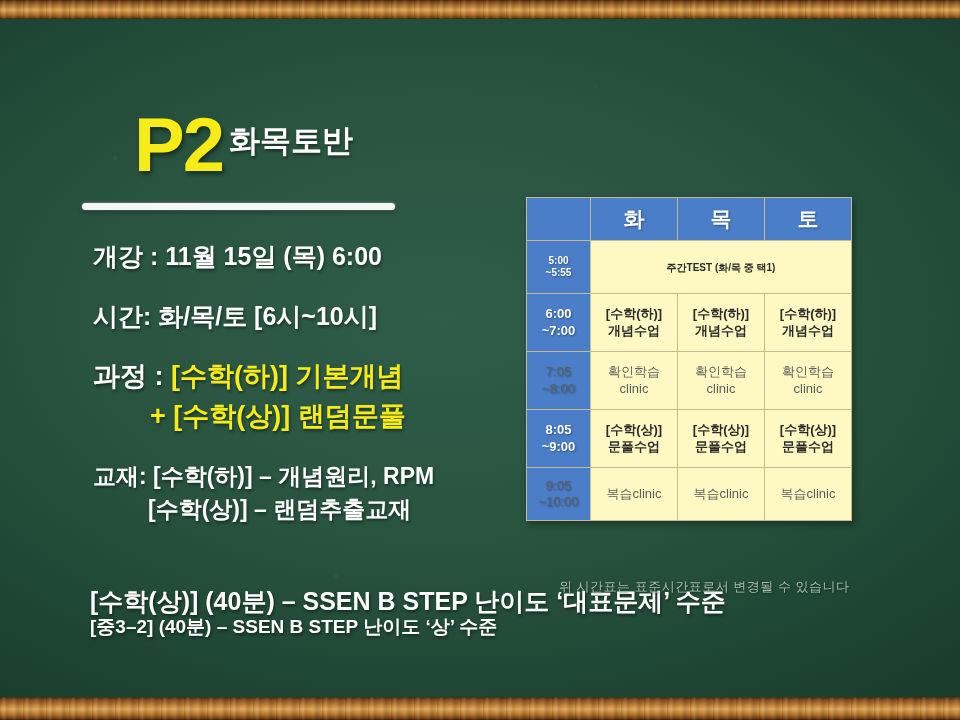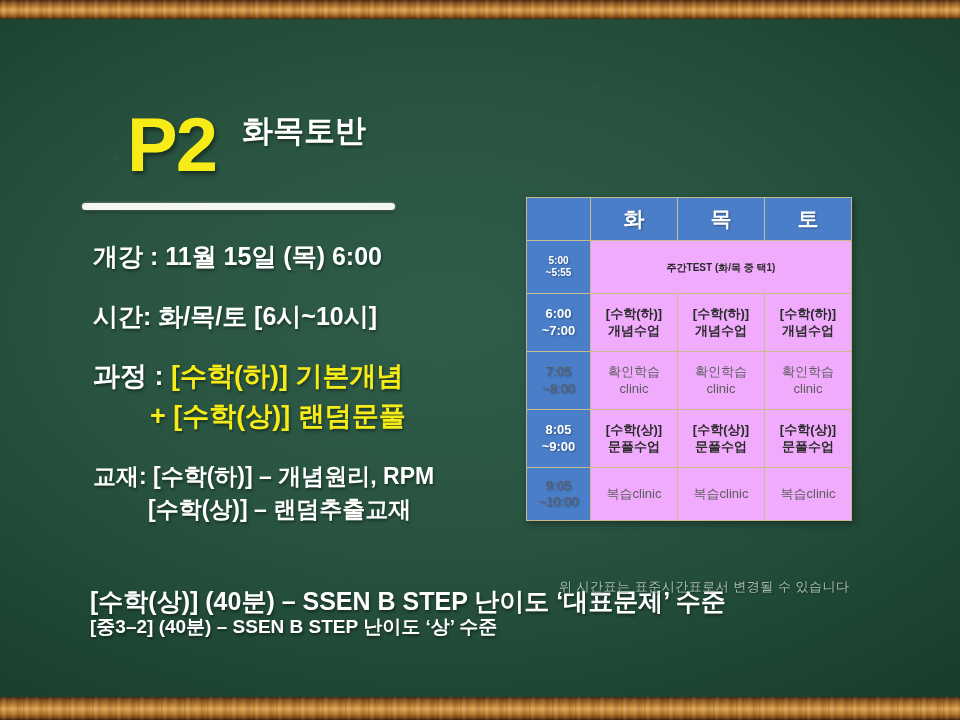--- a/index.html
+++ b/index.html
@@ -40,21 +40,21 @@
       repeating-linear-gradient(90deg,
         rgba(0,0,0,.17) 0px, rgba(0,0,0,0) 3px, rgba(255,255,255,.09) 5px,
         rgba(0,0,0,.12) 9px, rgba(0,0,0,0) 14px, rgba(255,255,255,.06) 17px,
         rgba(0,0,0,.15) 21px, rgba(0,0,0,0) 26px),
       linear-gradient(180deg,#3a1d06 0%,#8f5a24 16%,#cf9444 42%,#dda css 0%, #c8853a 62%,#8d5420 84%,#33190a 100%);
   }
 
   
   #left { position:absolute; left:0; top:0; width:520px; height:720px; z-index:3; }
 
-  .title-row { position:absolute; left:127px; top:110px; display:flex; align-items:flex-start;gap:20px; }
+  .title-row { position:absolute; left:134px; top:110px; display:flex; align-items:center; }
   .title-main {
     font-size:76px; font-weight:bold; color:#f7ec18; line-height:.92;
     letter-spacing:-2px; text-shadow:2px 3px 4px rgba(0,0,0,.45);
   }
   .title-sub {
     font-size:31px; font-weight:bold; color:#ffffff; padding:0 0 7px 6px;
     text-shadow:1px 2px 3px rgba(0,0,0,.45);
   }
   .divider {
     position:absolute; left:82px; top:203px; width:313px; height:7px;
@@ -85,21 +85,21 @@
   }
   th.corner { width:64px; height:43px; background:#4a7ec8; }
   th.day {
     width:87px; height:43px; background:#4a7ec8; color:#ffffff;
     font-size:21px; font-weight:bold; text-shadow:1px 1px 2px rgba(0,0,0,.35);
   }
   td.time {
     width:64px; background:#4a7ec8; color:#ffffff; font-size:14px;
     font-weight:bold; line-height:1.25; text-shadow:1px 1px 2px rgba(0,0,0,.35);margin-left:44px;
   }
-  td.cell { width:87px; background:#f0abfc; color:#2a2a2a; line-height:1.3; }
+  td.cell { width:87px; background:#fef9c3; color:#2a2a2a; line-height:1.3; }
   td.r-test   { height:53px; font-size:10px; font-weight:bold; }
   td.r-bold   { height:58px; font-size:13px; font-weight:bold; }
   td.r-light  { height:58px; font-size:13px; font-weight:normal; color:#5d5d5d; }
   td.r-small  { height:53px; font-size:13px; font-weight:normal; color:#5d5d5d; }
 
   .note {
     position:absolute; left:559px; top:578px; z-index:4;
     font-size:13px; color:#a9bfb2; letter-spacing:.5px;
     text-shadow:1px 1px 2px rgba(0,0,0,.4); white-space:nowrap;
   }

